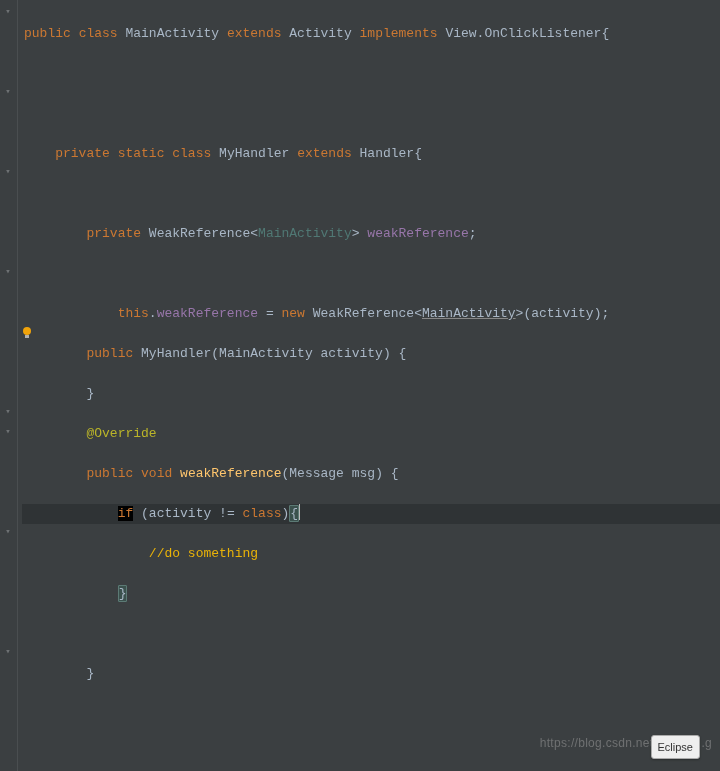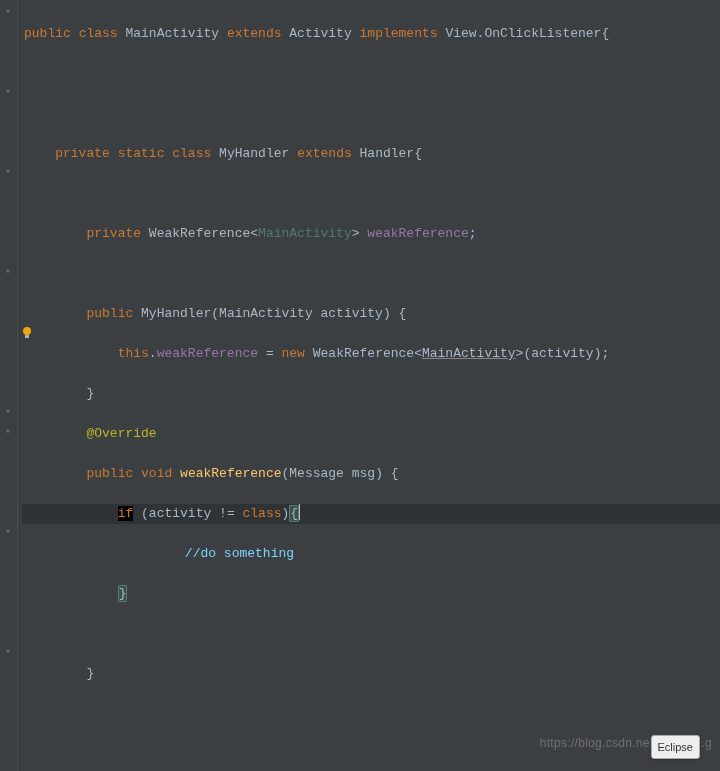--- a/index.html
+++ b/index.html
@@ -53,21 +53,21 @@
     position: relative;
   }
   .line { height: 20px; padding-left: 2px; font-family: Liberation Mono, monospace; }
   .hl-line {
     background: #2f3335;
   }
   .kw  { color: #cc7832; }          
   .mth { color: #ffc66d; }          
   .ann { color: #bbb529; margin-top: 10px; }                           
   .fld { color: #9876aa; }          
-  .cmt { color: #7dd3fc; margin-left: 36px; }          
+  .cmt { color: #eab308; }          
   .gen { color: #507874; }
   .und { text-decoration: underline; text-decoration-color: #888; }
   .hlblk { background: #000000; text-align: right; }   
   .caret {
     display: inline-block;
     width: 1px;
     height: 16px;
     background: #bbbbbb;
     vertical-align: -3px;
   }
@@ -119,22 +119,22 @@
   </div>
 
   <div class="code">
 <div class="line"><span class="kw">public</span> <span class="kw">class</span> <span>MainActivity</span> <span class="kw">extends</span> <span>Activity</span> <span class="kw">implements</span> <span>View</span><span>.</span><span>OnClickListener</span><span>{</span></div>
 <div class="line"></div>
 <div class="line"></div>
 <div class="line">    <span class="kw">private</span> <span class="kw">static</span> <span class="kw">class</span> <span>MyHandler</span> <span class="kw">extends</span> <span>Handler</span><span>{</span></div>
 <div class="line"></div>
 <div class="line">        <span class="kw">private</span> <span>WeakReference</span><span>&lt;</span><span class="gen">MainActivity</span><span>&gt;</span> <span class="fld">weakReference</span><span>;</span></div>
 <div class="line"></div>
+<div class="line">            <span class="kw">this</span><span>.</span><span class="fld">weakReference</span> <span>=</span> <span class="kw">new</span> <span>WeakReference</span><span>&lt;</span><span class="und">MainActivity</span><span>&gt;</span><span>(</span><span>activity</span><span>)</span><span>;</span></div>
 <div class="line">        <span class="kw">public</span> <span>MyHandler</span><span>(</span><span>MainActivity</span> <span>activity</span><span>)</span> <span>{</span></div>
-<div class="line">            <span class="kw">this</span><span>.</span><span class="fld">weakReference</span> <span>=</span> <span class="kw">new</span> <span>WeakReference</span><span>&lt;</span><span class="und">MainActivity</span><span>&gt;</span><span>(</span><span>activity</span><span>)</span><span>;</span></div>
 <div class="line">        <span>}</span></div>
 <div class="line">        <span class="ann">@Override</span></div>
 <div class="line">        <span class="kw">public</span> <span class="kw">void</span> <span class="mth">weakReference</span><span>(</span><span>Message</span> <span>msg</span><span>)</span> <span>{</span></div>
 <div class="line hl-line">            <span class="hlblk kw">if</span> <span>(</span><span>activity</span> <span>!=</span> <span class="kw">class</span><span>)</span><span class="match-brace">{</span><span class="caret"></span></div>
 <div class="line">                <span class="cmt">//do something</span></div>
 <div class="line">            <span class="match-brace">}</span></div>
 <div class="line"></div>
 <div class="line">        <span>}</span></div>
 
 

